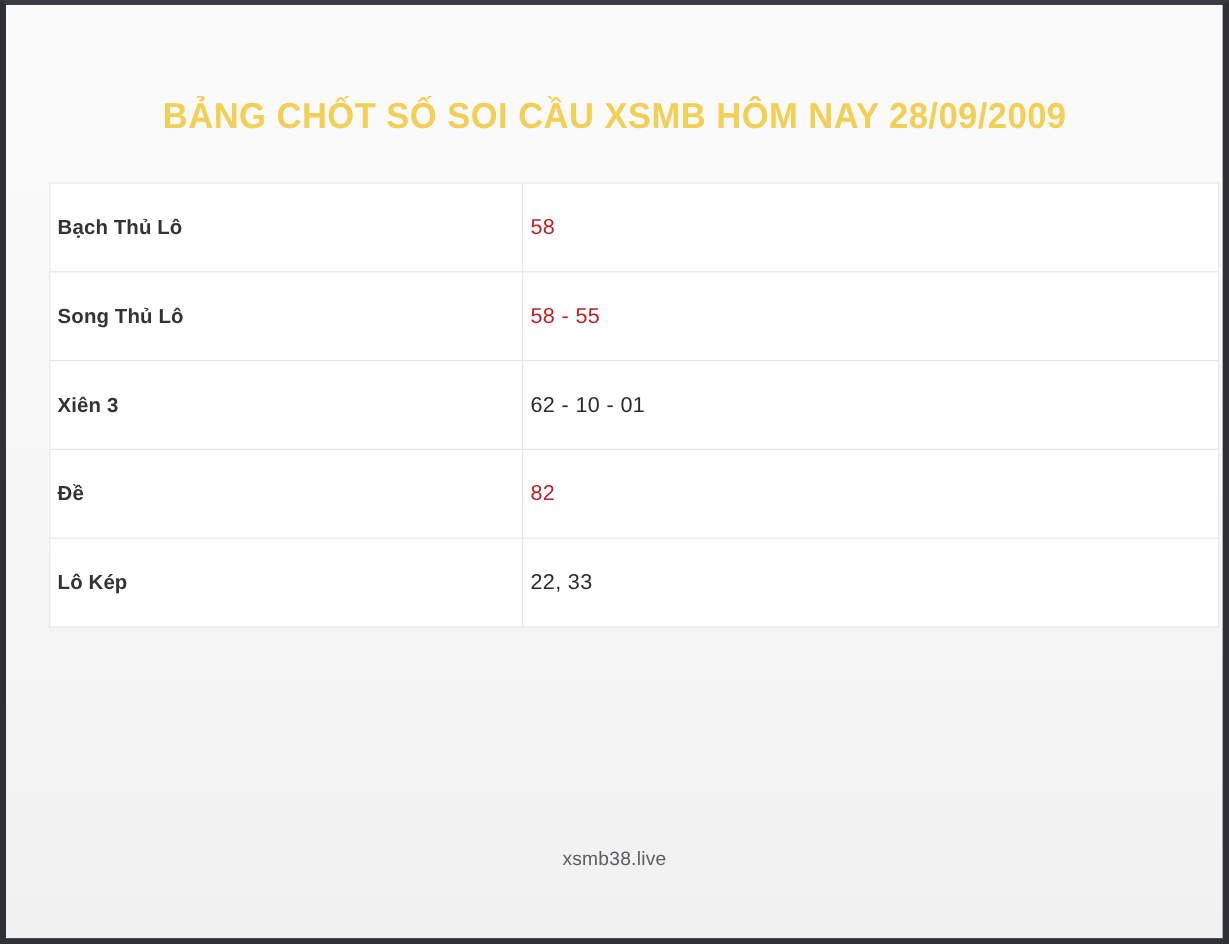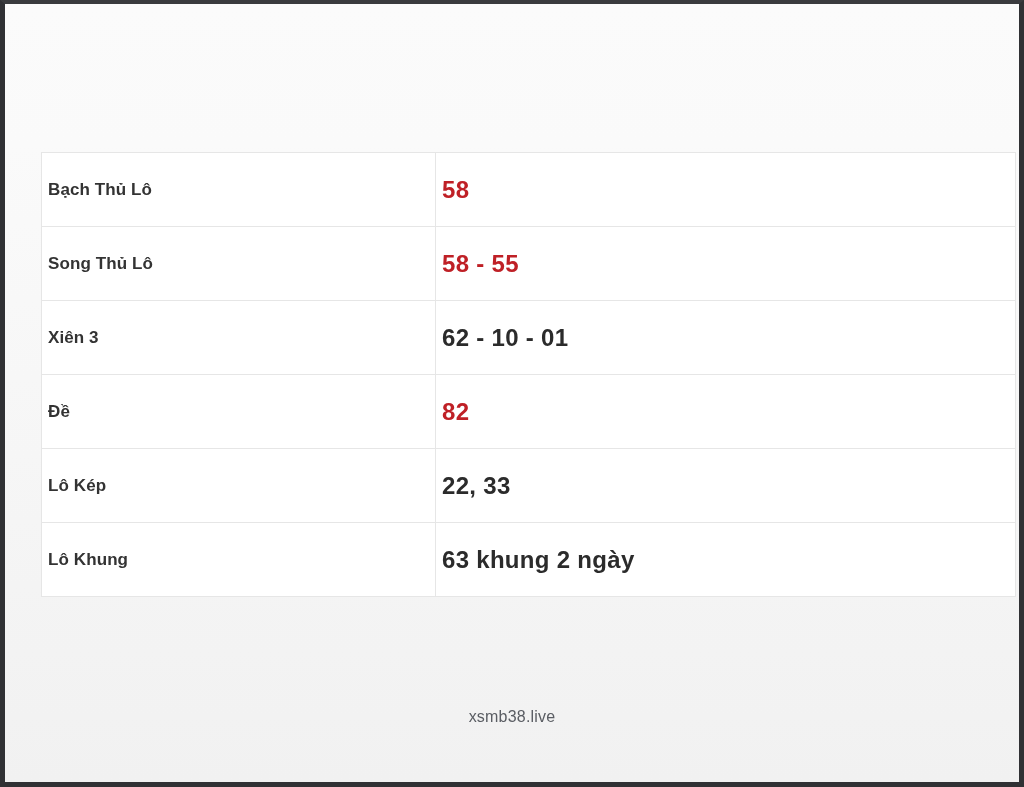--- a/index.html
+++ b/index.html
@@ -84,22 +84,22 @@
   .col-value {
     width: 567px;
   }
   .label-text {
     font-size: 17px;
     font-weight: bold;
     color: #333333;
     letter-spacing: 0.1px;
   }
   .value-text {
-    font-size: 24px;
-    font-weight: bold;
+    font-size: 18px;
+    font-weight: normal;
     color: #2b2b2b;
     letter-spacing: 0.3px;
   }
   .value-text.red {
     color: #bf2026;
   }
 
   
   .footer {
     position: absolute;
@@ -117,20 +117,23 @@
     color: #5a5d63;
     letter-spacing: 0.2px;
   }
 </style>
 </head>
 <body>
 
 <div class="frame">
   <div class="sheet">
 
+    <div class="title-wrap">
+      <div class="title">BẢNG CHỐT SỐ SOI CẦU XSMB HÔM NAY 28/09/2009</div>
+    </div>
 
     <table class="table">
       <tbody>
         <tr>
           <td class="col-label">
             <span class="label-text">Bạch Thủ Lô</span>
           </td>
           <td class="col-value">
             <span class="value-text red">58</span>
           </td>
@@ -160,28 +163,20 @@
           </td>
         </tr>
         <tr>
           <td class="col-label">
             <span class="label-text">Lô Kép</span>
           </td>
           <td class="col-value">
             <span class="value-text">22, 33</span>
           </td>
         </tr>
-        <tr>
-          <td class="col-label">
-            <span class="label-text">Lô Khung</span>
-          </td>
-          <td class="col-value">
-            <span class="value-text">63 khung 2 ngày</span>
-          </td>
-        </tr>
       </tbody>
     </table>
 
     <div class="footer">
       <span class="footer-text">xsmb38.live</span>
     </div>
 
   </div>
 </div>
 

